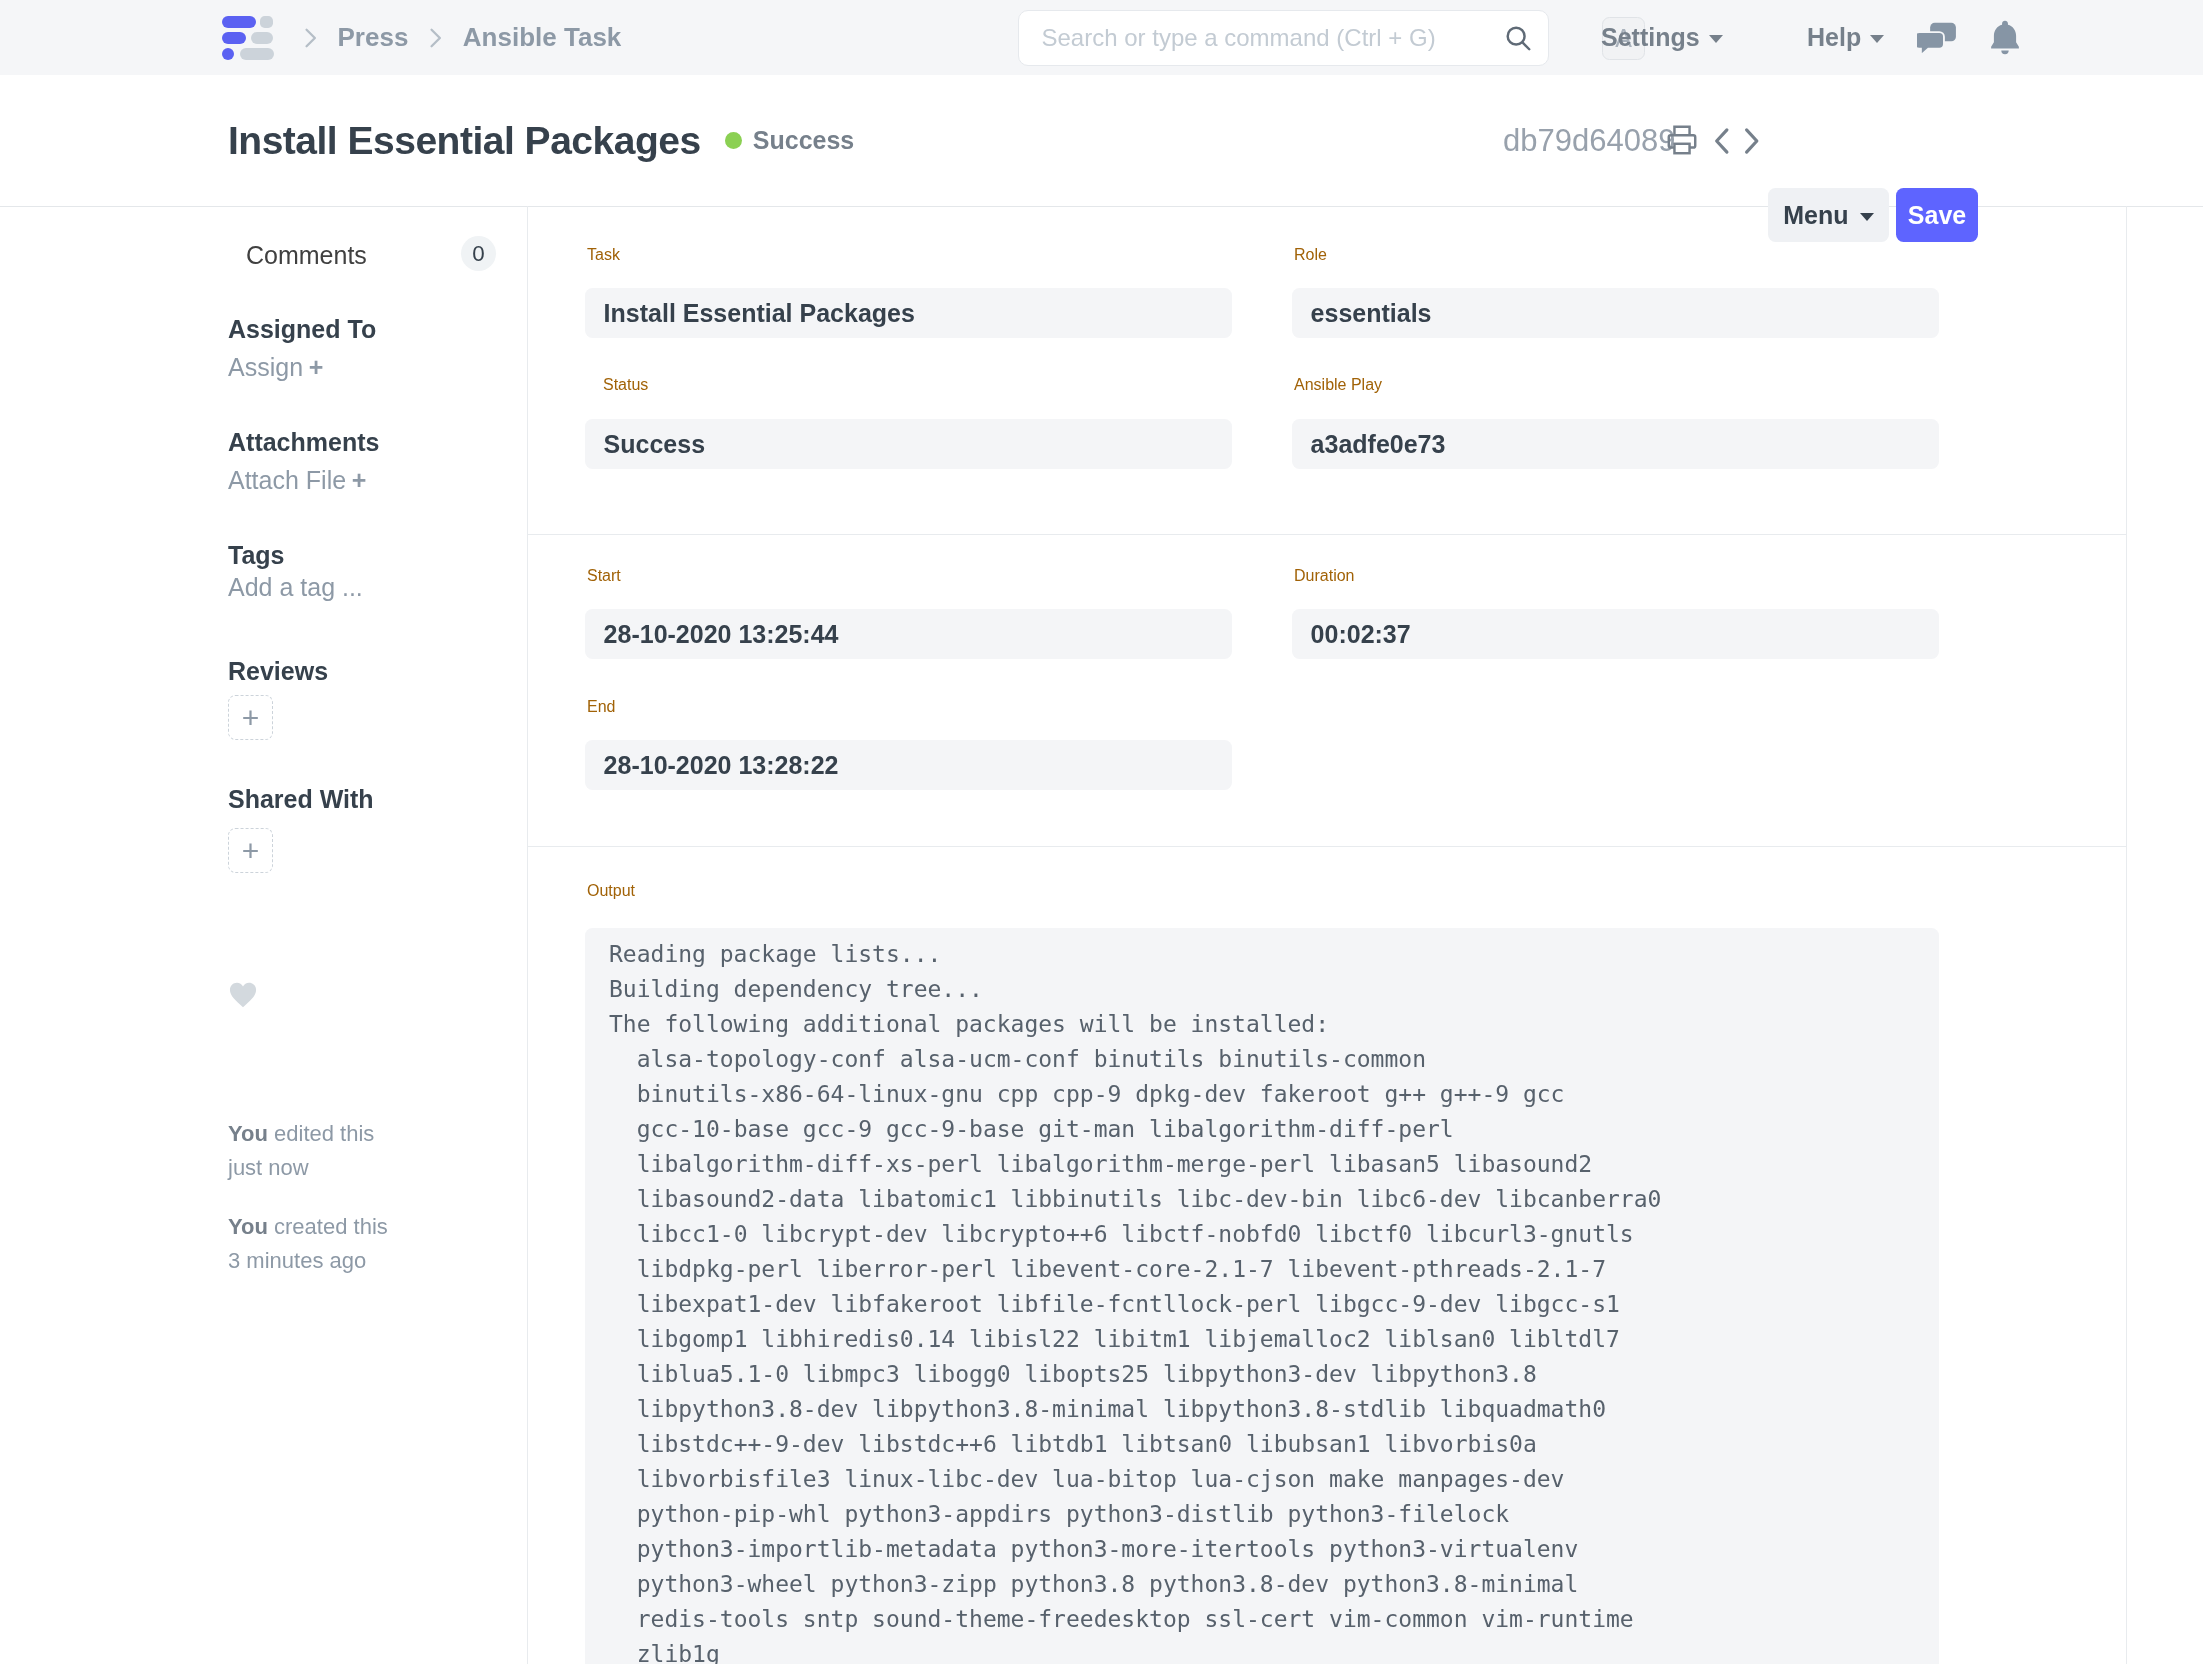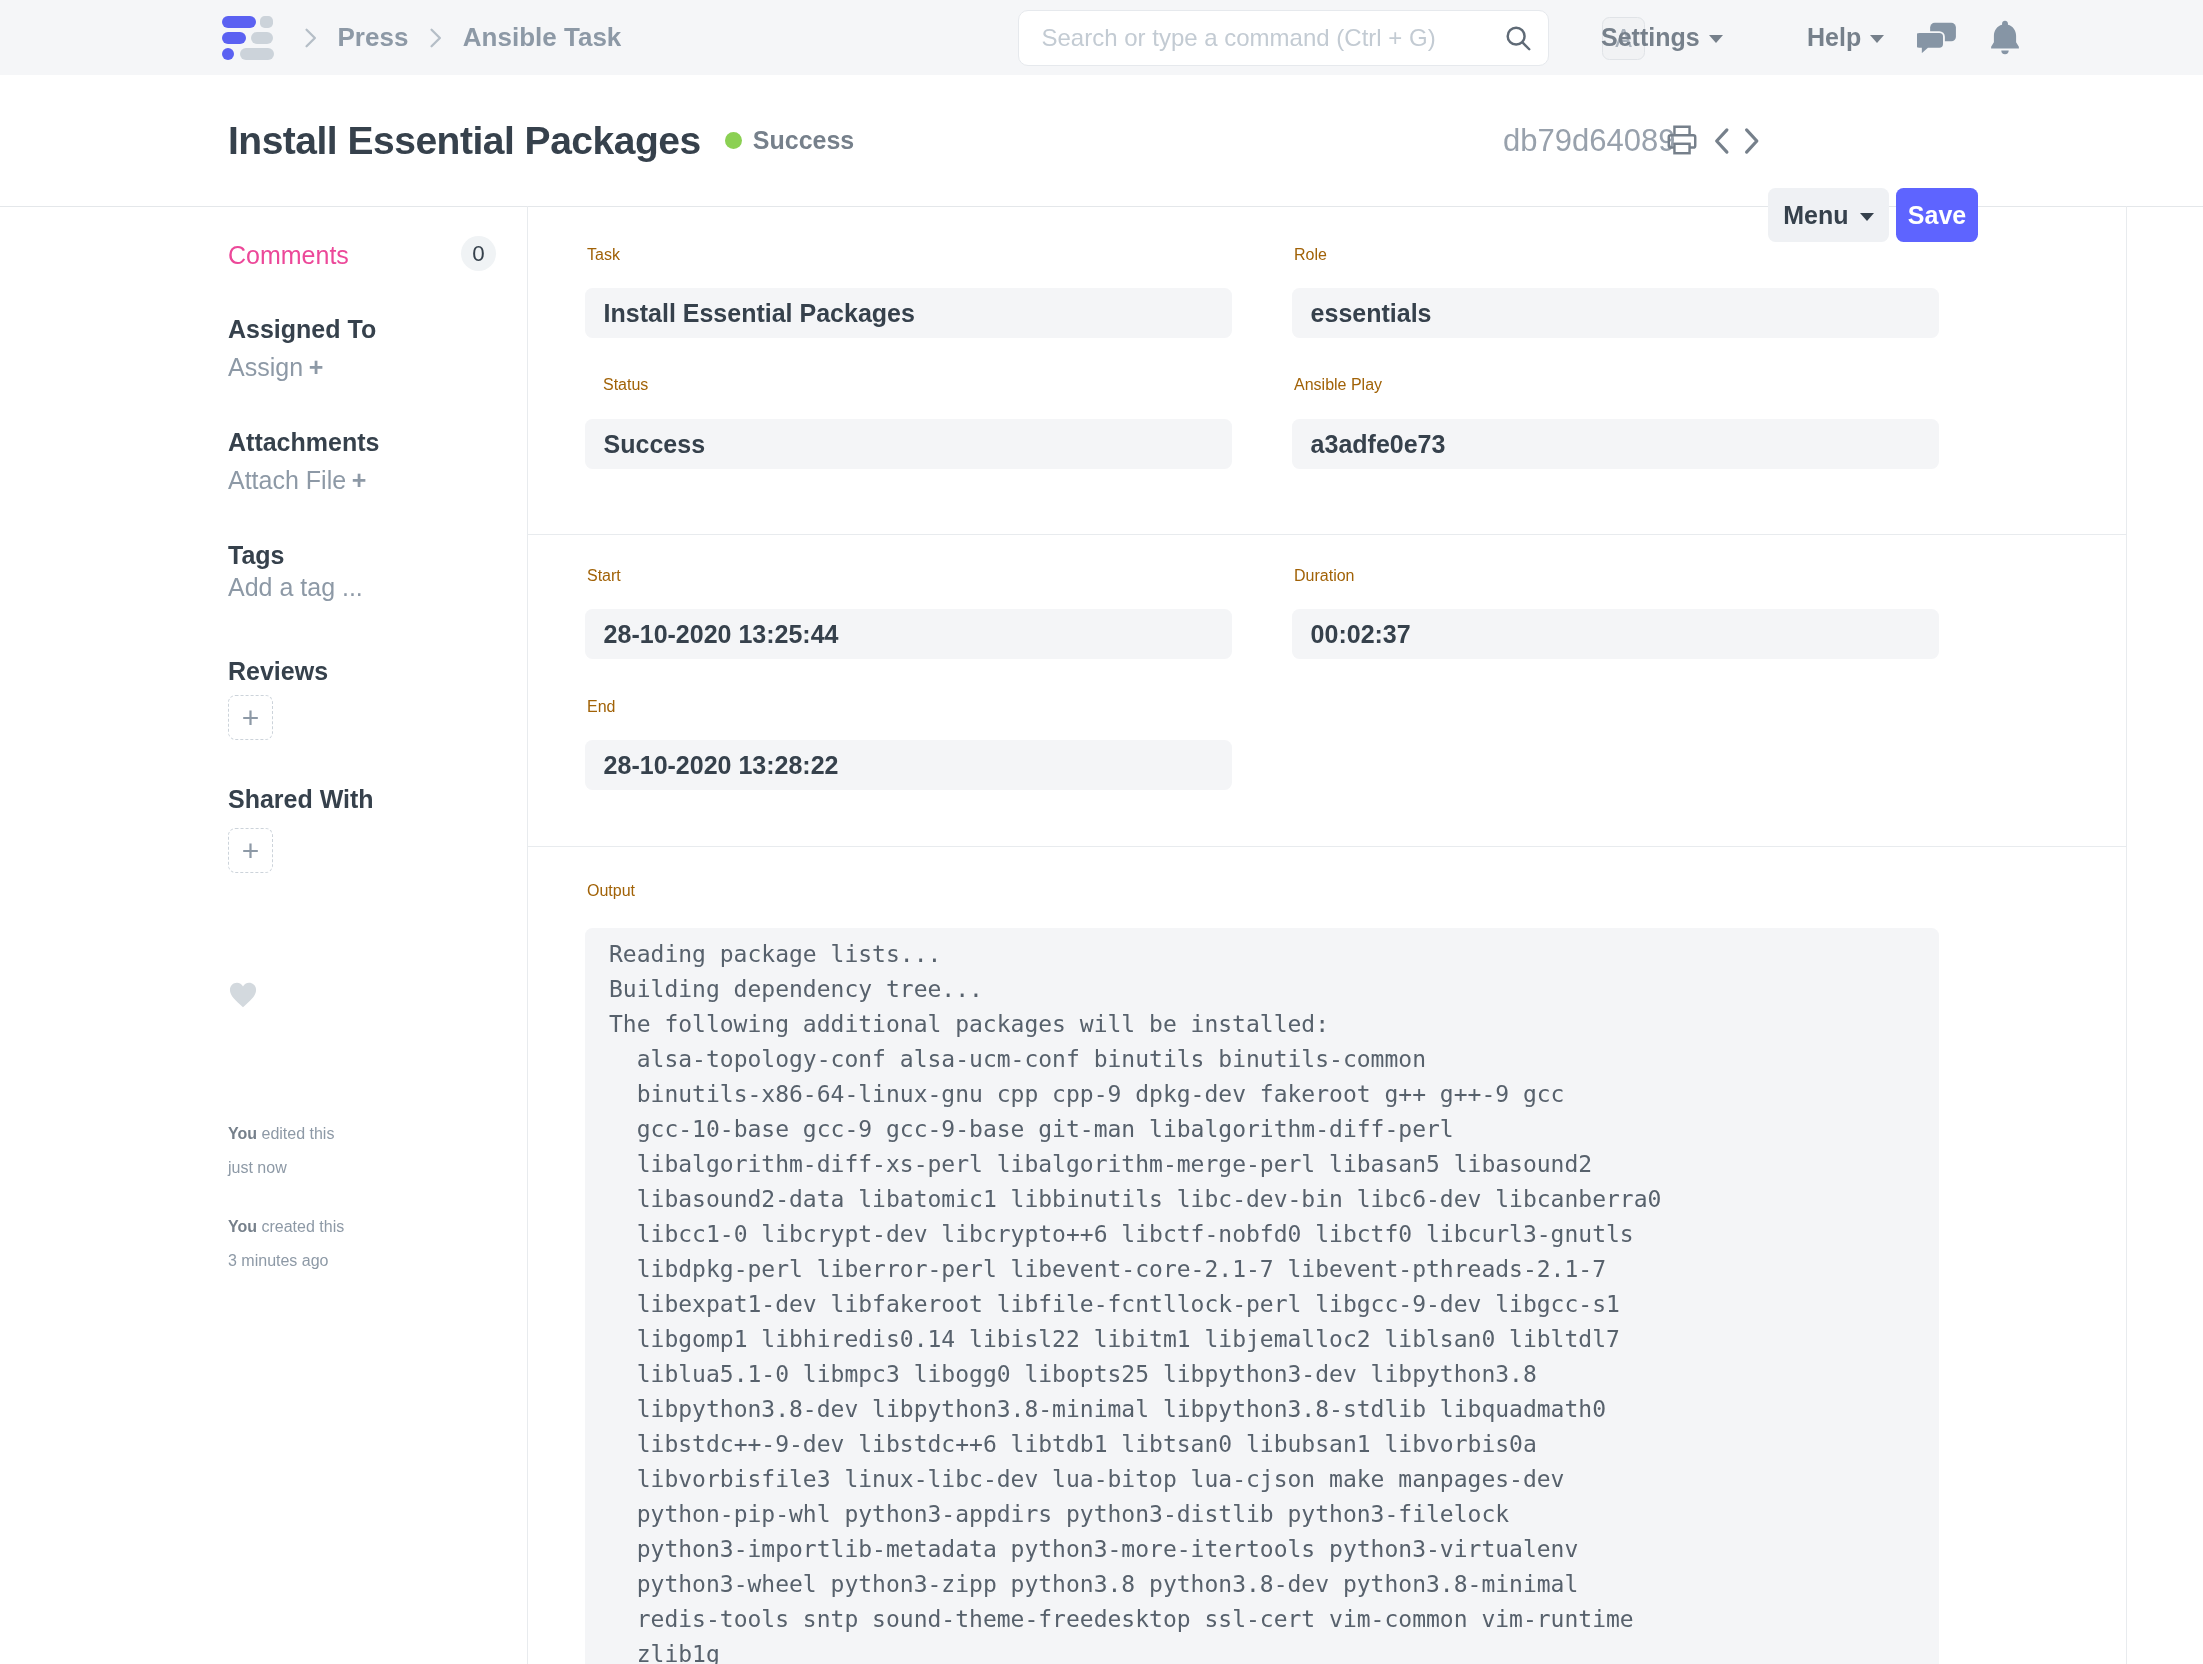--- a/index.html
+++ b/index.html
@@ -40,27 +40,27 @@
   .btn-menu .caret{border-top-color:#36414c;}
   .btn-save{left:1896px;width:82px;background:#5e64ff;color:#ffffff;}
 
   
   .v-split{position:absolute;left:527px;top:206px;width:0.9px;height:1459px;background:#e8ebee;}
   .v-right{position:absolute;left:2126px;top:206px;width:0.9px;height:1459px;background:#e8ebee;}
   .h-div{position:absolute;left:528px;width:1599px;height:0.9px;background:#e8ebee;}
 
   
   .sb{position:absolute;left:228px;}
-  .sb-row{font-size:25px;color:#ec4899;cursor:pointer;}
+  .sb-row{font-size:25px;color:#404040;cursor:pointer;margin-left:18px;}
   .sb-h{font-size:25px;font-weight:700;color:#36414c;margin-top:7px;}
   .sb-link{font-size:25px;color:#8d99a6;cursor:pointer;}
   .sb-link .plus{font-weight:700;margin-left:5.6px;}
   .badge{position:absolute;left:461px;top:236px;width:35px;height:35px;border-radius:50%;background:#f0f3f5;color:#36414c;font-size:22.4px;display:flex;align-items:center;justify-content:center;}
   .dashbox{position:absolute;left:228px;width:45px;height:45px;border:1.9px dashed #ccd3da;border-radius:7.5px;color:#8d99a6;font-size:30px;display:flex;align-items:center;justify-content:center;cursor:pointer;box-sizing:border-box;}
-  .meta{position:absolute;left:228px;font-size:16px;color:#8d99a6;line-height:34px;}
+  .meta{position:absolute;left:228px;font-size:22px;color:#8d99a6;line-height:34px;}
   .meta b{color:#76808b;}
 
   
   .f-label{position:absolute;font-size:16px;color:#a16207;}
   .f-box{position:absolute;height:50px;background:#f4f5f7;border-radius:7.5px;display:flex;align-items:center;padding-left:18.6px;box-sizing:border-box;font-size:25px;font-weight:700;color:#36414c;cursor:text;}
   .console{position:absolute;left:585px;top:928px;width:1354px;height:764px;background:#f4f5f7;border-radius:7.5px;box-sizing:border-box;padding:9.3px 24px;}
   .console pre{margin:0;font-family:"DejaVu Sans Mono",monospace;font-size:23px;line-height:35px;color:#57616c;white-space:pre-wrap;}
 </style>
 </head>
 <body>

